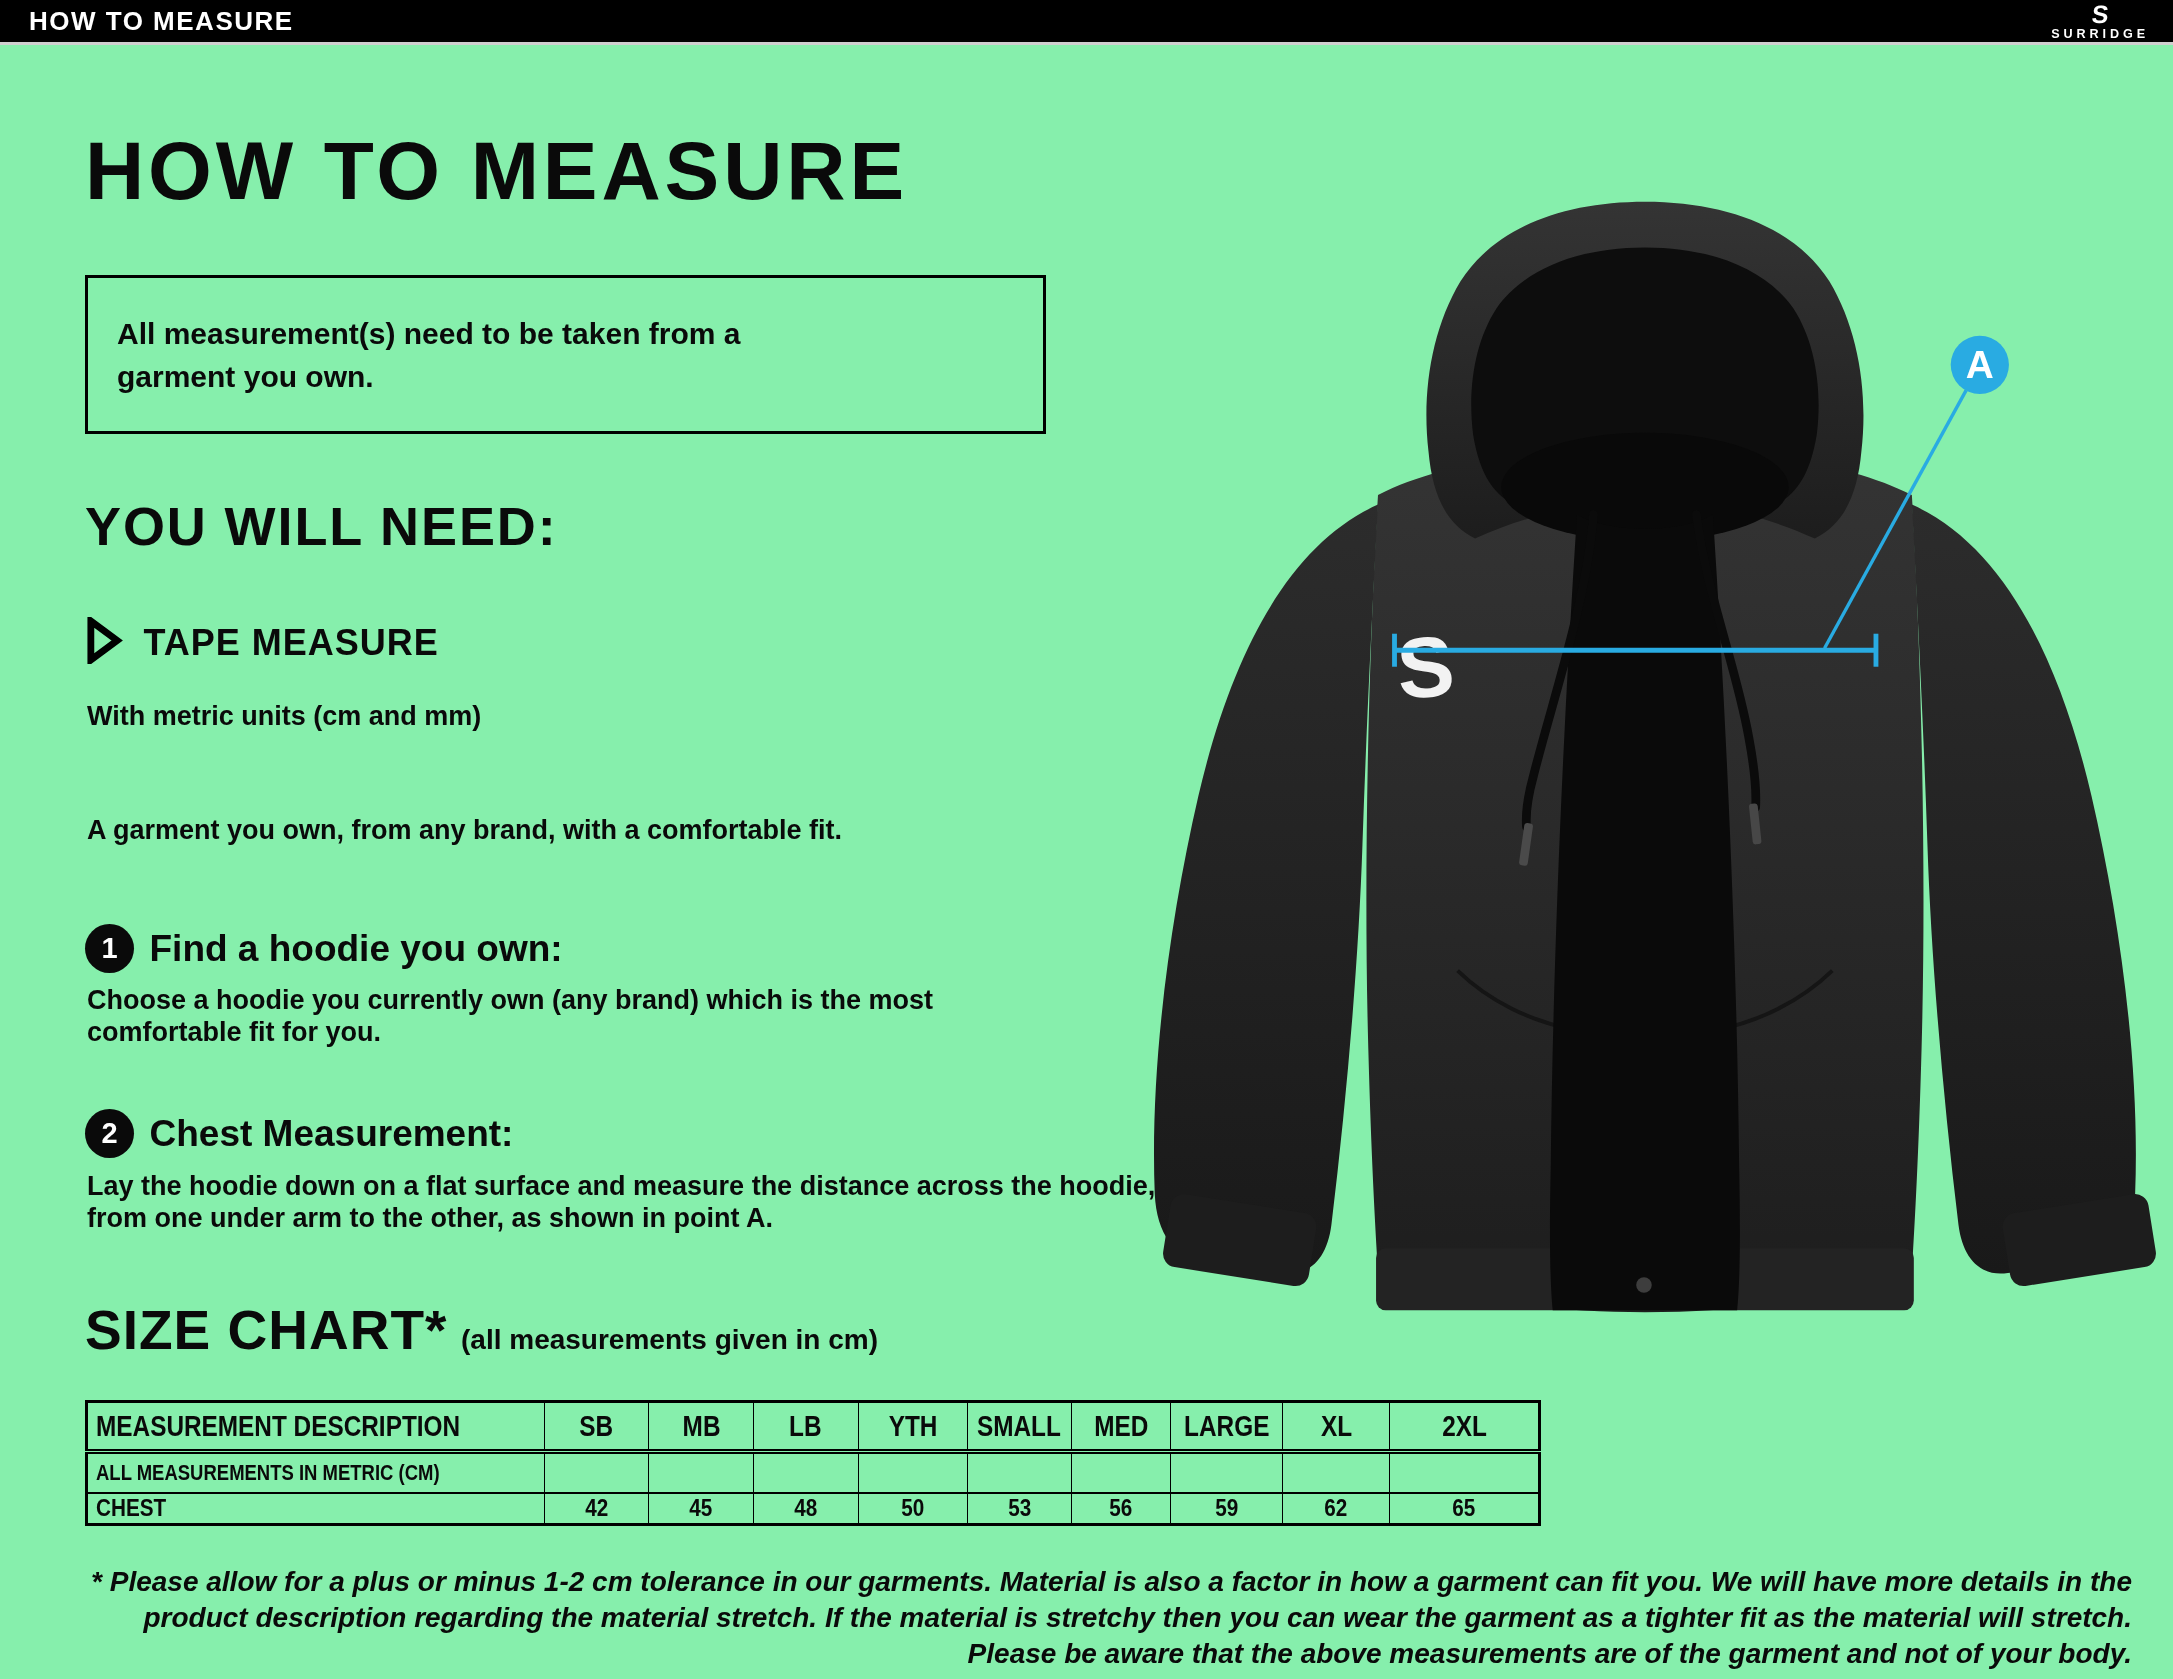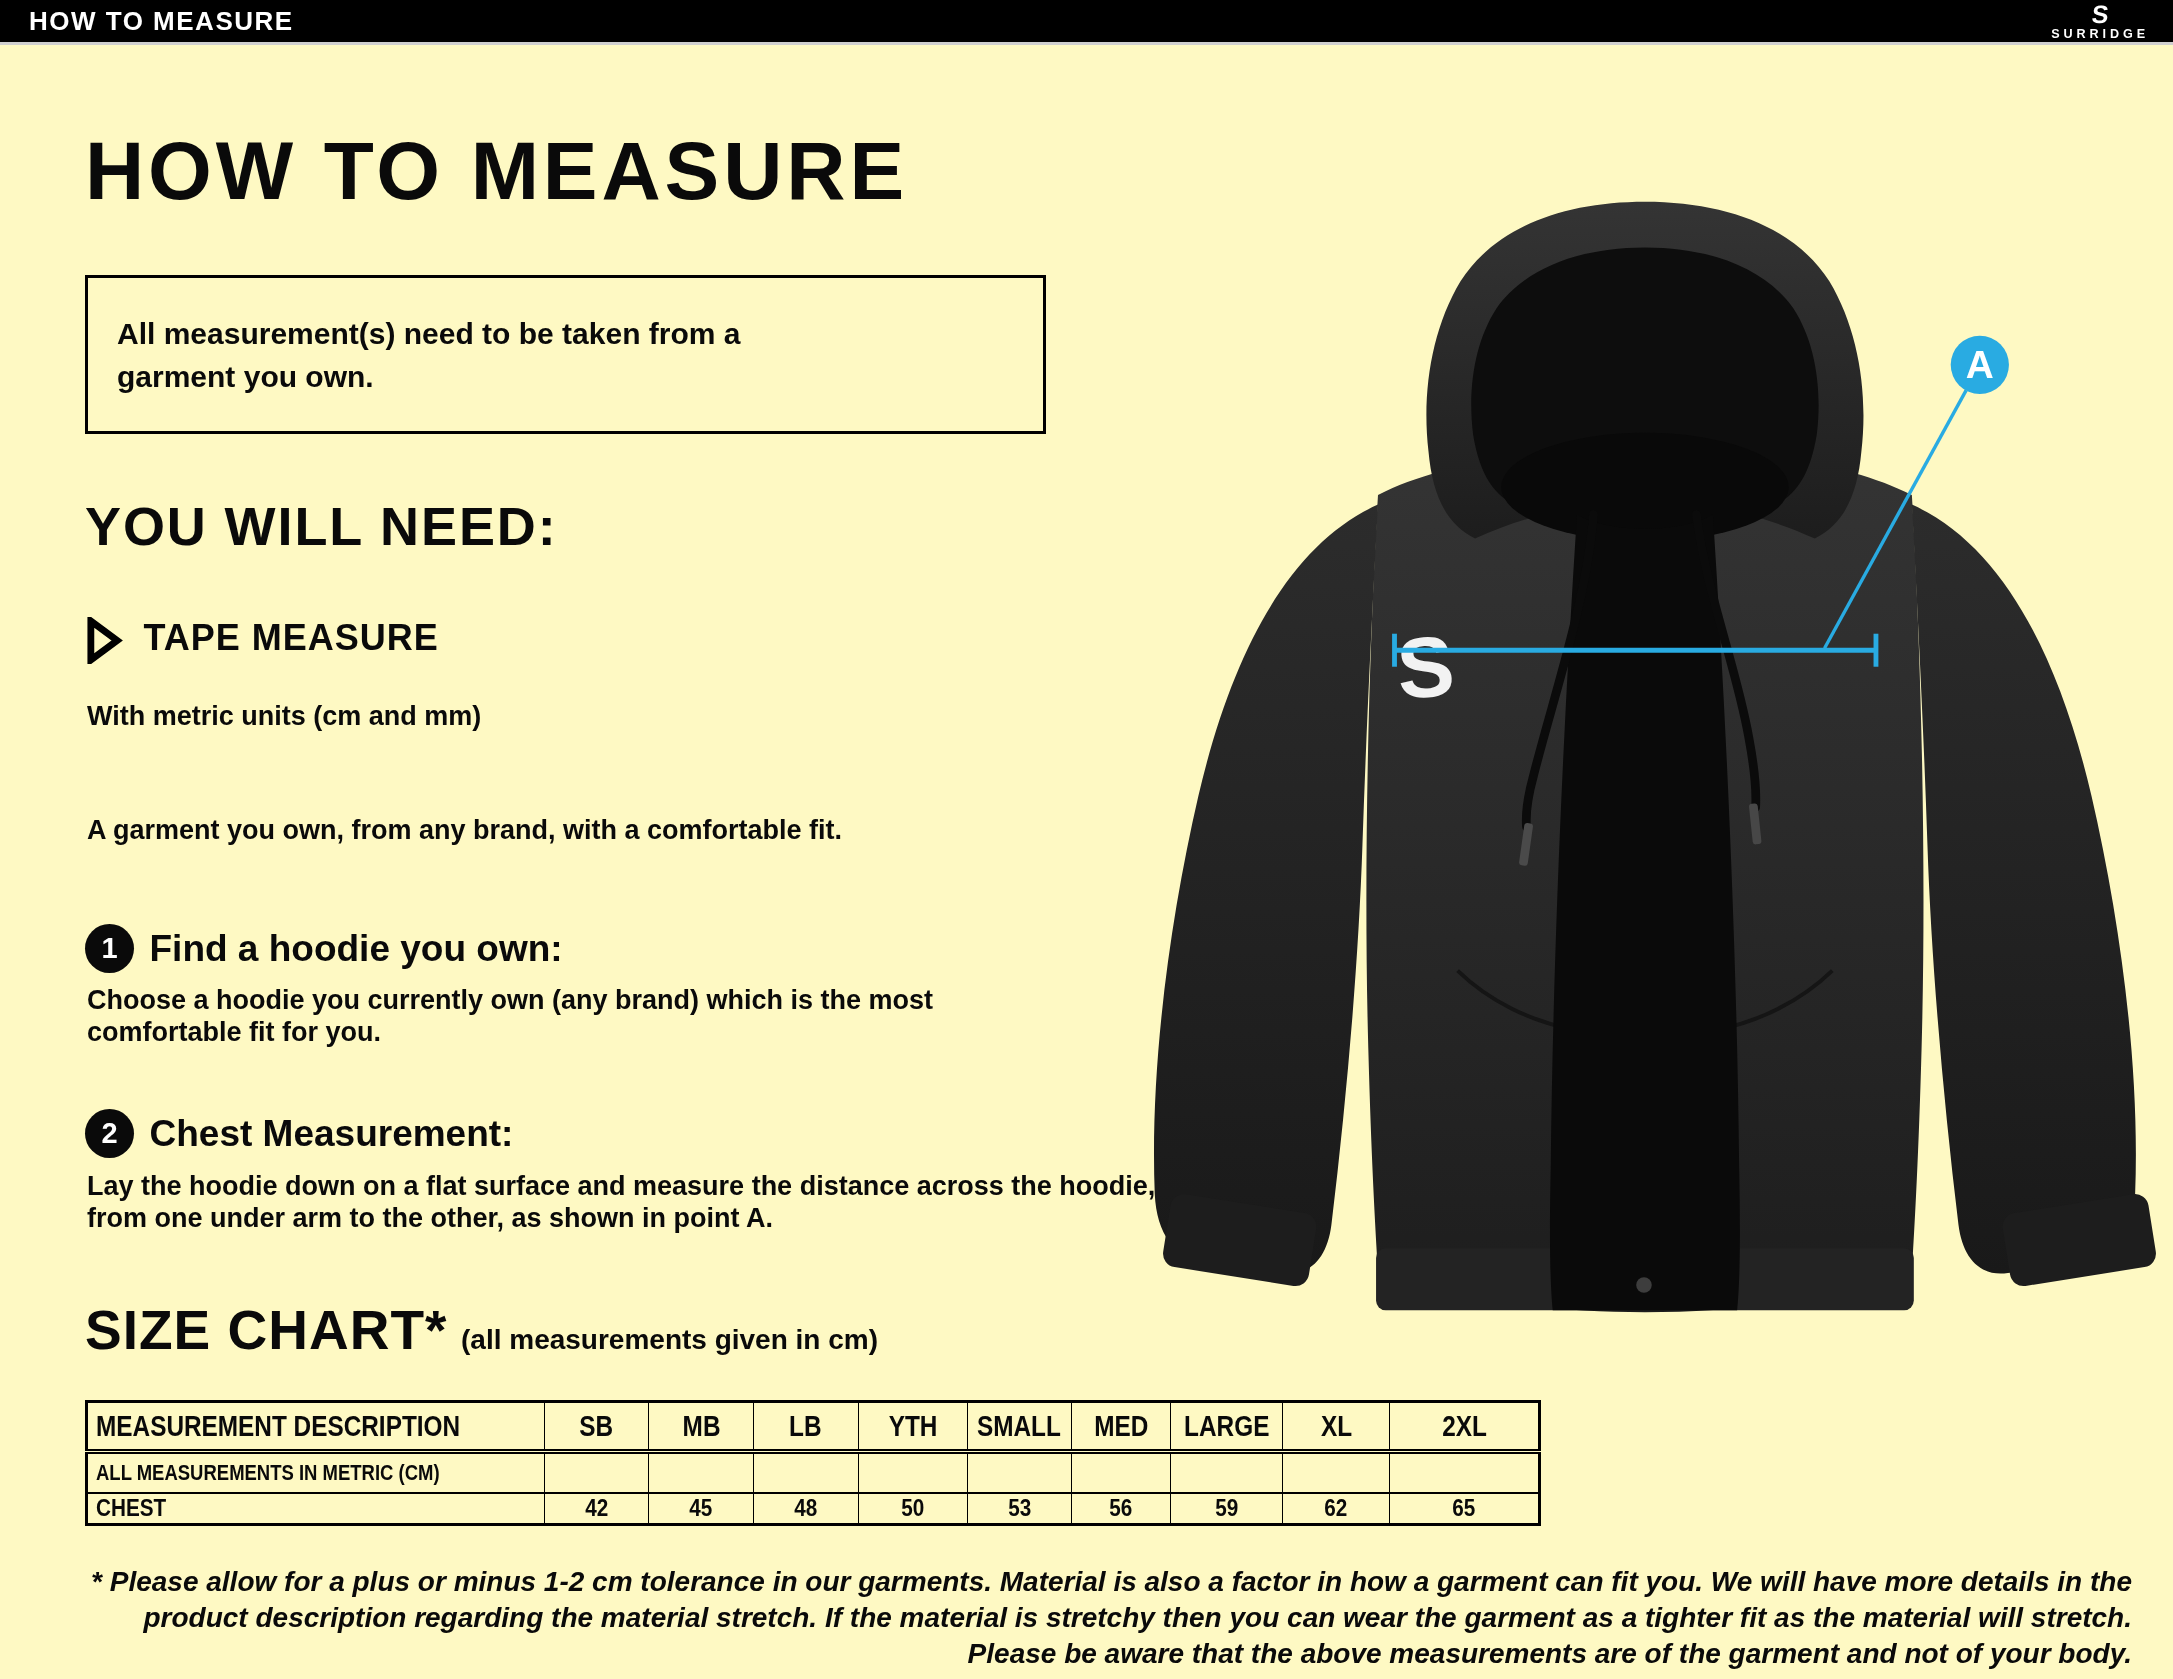--- a/index.html
+++ b/index.html
@@ -1,38 +1,38 @@
 <!DOCTYPE html>
 <html><head>
 <meta charset="utf-8">
 <style>
   * { margin:0; padding:0; box-sizing:border-box; }
   html,body { background:#fff; }
   body { font-family:"Liberation Sans", sans-serif; color:#0a0a0a; }
-  .canvas { position:relative; width:2174px; height:1680px; background:#fef9c3; overflow:hidden; }
+  .canvas { position:relative; width:2174px; height:1680px; background:#86efac; overflow:hidden; }
 
   
   .topbar { position:absolute; left:0; top:0; width:2174px; height:45px;
             background:#000; border-bottom:3.9px solid #cfcfcf;
             display:flex; align-items:center; justify-content:space-between; }
   .topbar-title { color:#fff; font-size:26px; font-weight:700; letter-spacing:1.5px; padding-left:29px; }
   .brand { display:flex; flex-direction:column; align-items:center; padding-right:25px; line-height:1; }
   .brand-s { color:#fff; font-weight:700; font-size:25px; transform:skewX(-6deg); letter-spacing:0; }
   .brand-name { color:#fff; font-weight:700; font-size:12.6px; letter-spacing:3.9px; margin-top:1px; }
 
   
   .h1 { position:absolute; left:85px; top:124px; font-size:82px; font-weight:700; letter-spacing:3.9px; }
 
   .notice-box { position:absolute; left:85px; top:275px; width:961px; height:159px;
                 border:3.9px solid #000; display:flex; align-items:center; padding:9.7px 29px; }
   .notice-box p { font-size:30px; font-weight:700; line-height:43px; width:747px; }
 
   .h2 { position:absolute; left:85px; top:495px; font-size:54px; font-weight:700; letter-spacing:1.9px; }
 
-  .need-item { position:absolute; left:85px; display:flex; align-items:flex-start; gap:19.4px; }
+  .need-item { position:absolute; left:85px; display:flex; align-items:flex-end; gap:19.4px; }
   .need-item .tri { flex:0 0 auto; display:block; }
   .need-title { font-size:36px; font-weight:700; letter-spacing:1px; }
   .need-desc { position:absolute; left:87px; font-size:27px; font-weight:700; }
 
   .step { position:absolute; left:85px; display:flex; align-items:center; gap:15.5px; }
   .step-badge { width:49px; height:49px; border-radius:50%; background:#0a0a0a; color:#fff;
                 display:flex; align-items:center; justify-content:center;
                 font-size:29px; font-weight:700; }
   .step-title { font-size:37px; font-weight:700; }
   .step-desc { position:absolute; left:87px; font-size:27px; font-weight:700; line-height:32px; }

